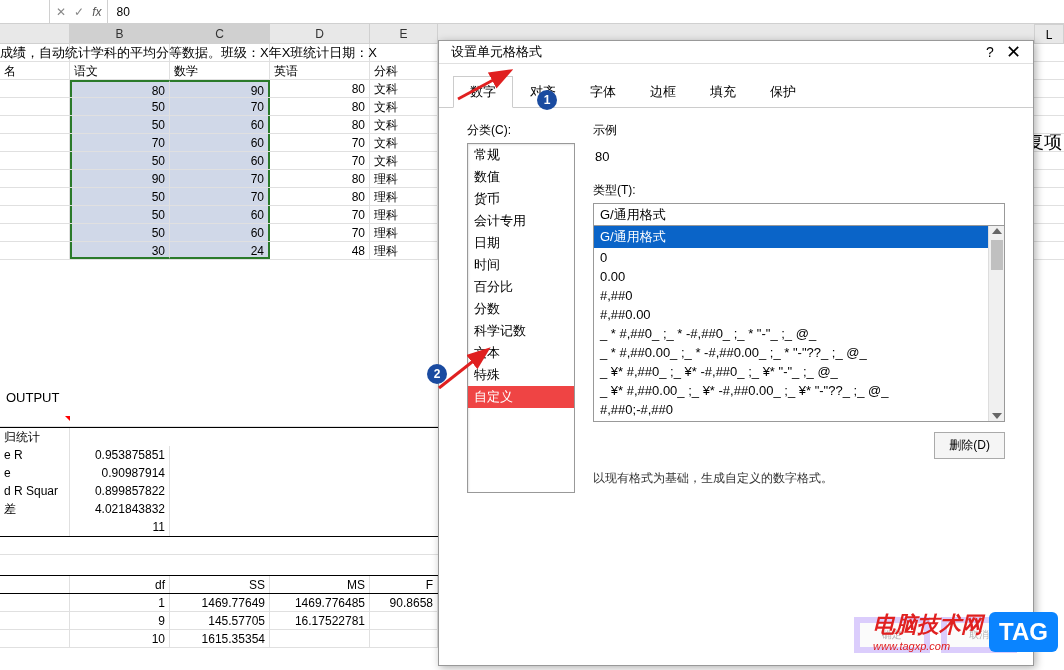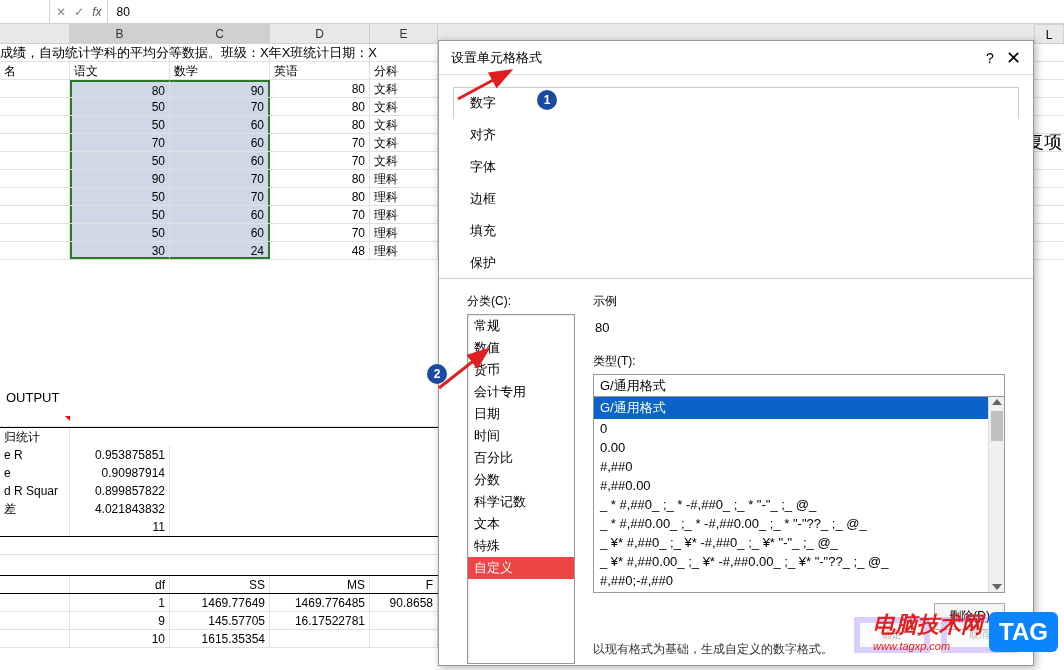--- a/index.html
+++ b/index.html
@@ -45,26 +45,26 @@
     .bottom-area { position: absolute; left: 0; top: 380px; }
     .output-text { font-size: 13px; margin: 10px 0 4px 6px; }
     .stat-table { border-top: 1px solid #000; border-bottom: 1px solid #000; }
     .stat-table .row { border: none; }
     .stat-header { border-bottom: 1px solid #000; }
     .anova-table { margin-top: 20px; border-top: 1px solid #000; }
     .anova-header { border-bottom: 1px solid #000; }
     
     
     .dialog { position: absolute; left: 438px; top: 40px; width: 596px; height: 626px; background: #fff; border: 1px solid #999; box-shadow: 2px 2px 8px rgba(0,0,0,0.3); }
-    .dialog-title { height: 34px; display: flex; align-items: center; padding: 0 12px; border-bottom: 1px solid #e0e0e0; }
+    .dialog-title { height: 23px; display: flex; align-items: center; padding: 0 12px; border-bottom: 1px solid #e0e0e0; }
     .dialog-title-text { flex: 1; font-size: 13px; }
     .dialog-help { margin-right: 12px; font-size: 14px; }
     .dialog-close { font-size: 18px; cursor: pointer; }
     
-    .tabs { display: flex; margin: 12px 14px 0; flex-direction: column; }
+    .tabs { display: flex; margin: 12px 14px 0; }
     .tab { padding: 6px 16px; font-size: 13px; cursor: pointer; border: 1px solid transparent; position: relative; }
     .tab.active { border: 1px solid #ccc; border-bottom: 1px solid #fff; background: #fff; z-index: 2; }
     .tab-content { border-top: 1px solid #ccc; margin-top: -1px; padding: 14px; }
     
     .dialog-body { display: flex; gap: 18px; padding: 0 14px; }
     .category-section { width: 108px; }
     .category-label { font-size: 12px; margin-bottom: 4px; }
     .category-list { border: 1px solid #999; height: 350px; overflow: hidden; box-shadow: inset 1px 1px 2px rgba(0,0,0,0.1); }
     .category-item { padding: 2px 6px; font-size: 13px; cursor: pointer; }
     .category-item.selected-cat { background: #ef4444; color: #fff; }

